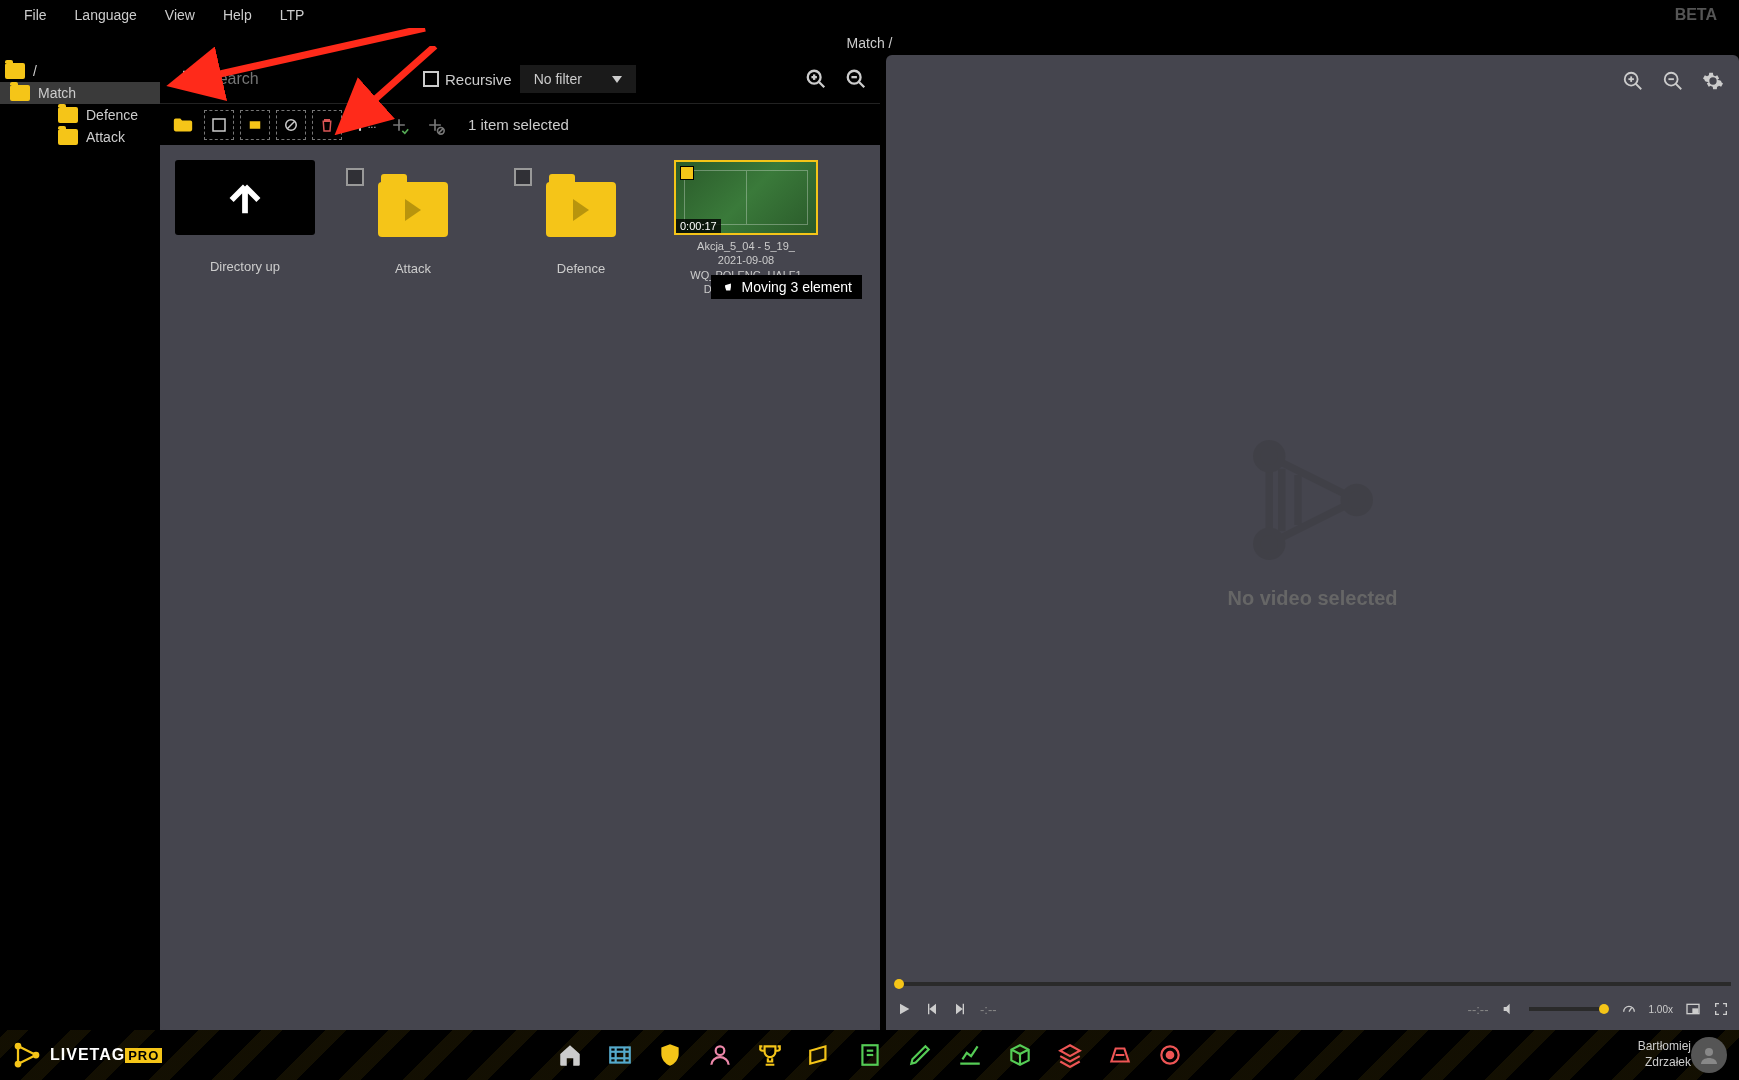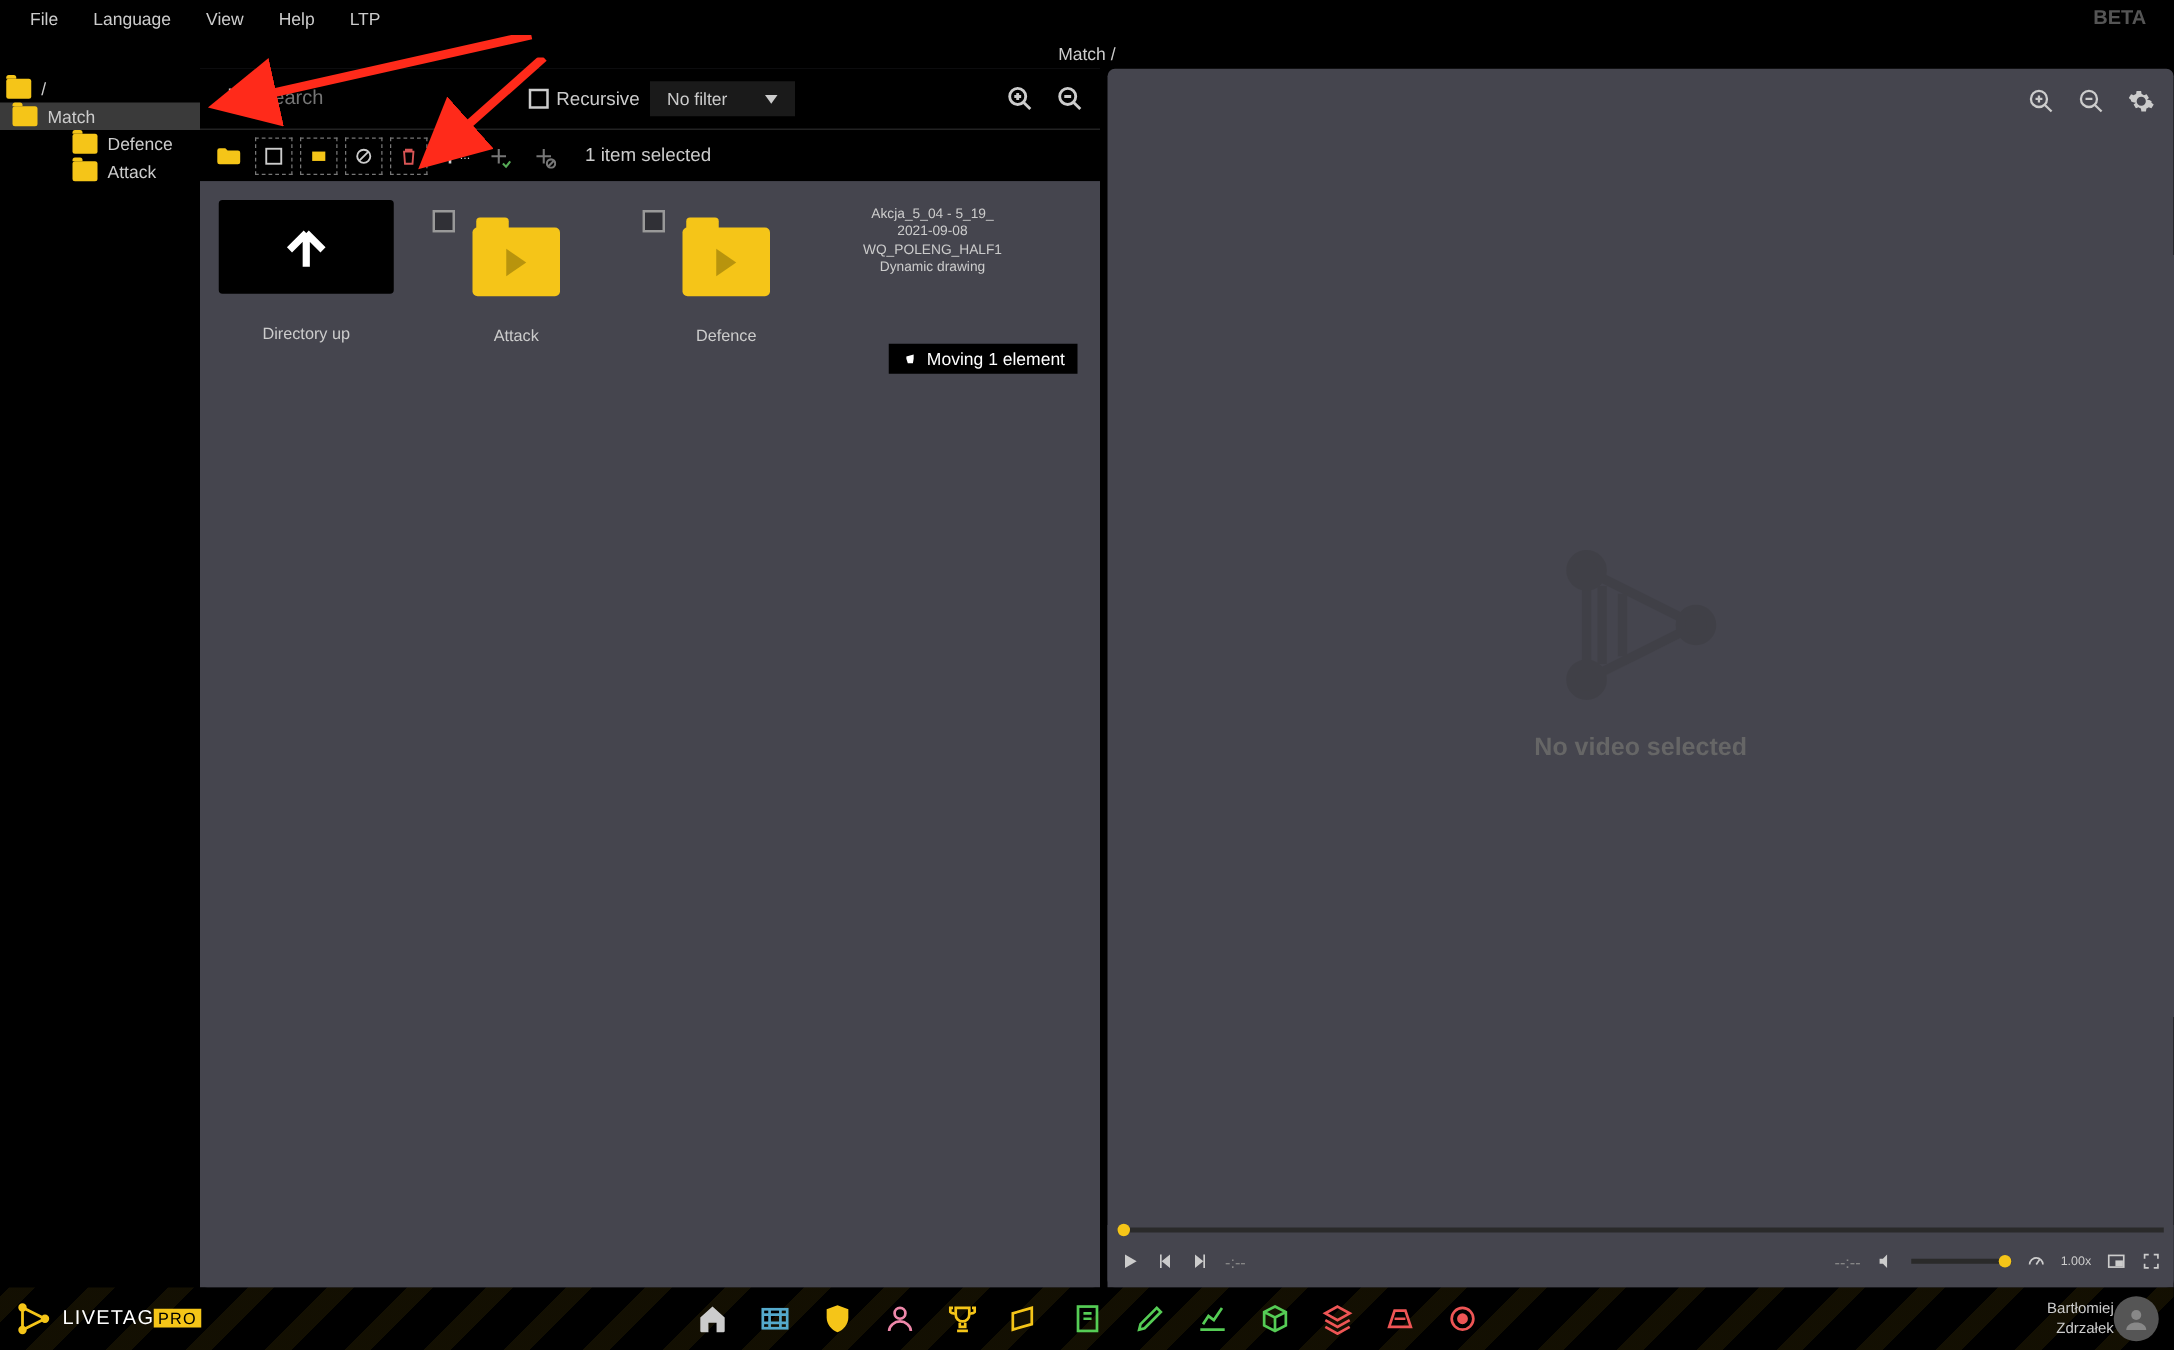--- a/index.html
+++ b/index.html
@@ -87,21 +87,21 @@
 .controls-row .spacer { flex: 1; }
 .vol-slider { width: 80px; height: 4px; background: #2a2a2a; position: relative; }
 .vol-slider::after { content: ''; position: absolute; right: 0; top: -3px; width: 10px; height: 10px; background: #f5c518; border-radius: 50%; }
 .speed-text { color: #ccc; font-size: 10px; }
 
 
 .bottom-bar { position: absolute; bottom: 0; left: 0; right: 0; height: 50px; background: #000; display: flex; align-items: center; padding: 0 12px; }
 .bottom-bar::before { content: ''; position: absolute; inset: 0; background: repeating-linear-gradient(-45deg, transparent 0 30px, rgba(245,197,24,0.08) 30px 45px); pointer-events: none; }
 .brand { display: flex; align-items: center; gap: 8px; z-index: 1; }
 .brand-logo { width: 30px; height: 30px; }
-.brand-text { color: #fff; font-weight: normal; font-size: 16px; letter-spacing: 1px; }
+.brand-text { color: #fff; font-weight: bold; font-size: 16px; letter-spacing: 1px; }
 .brand-text .pro { background: #f5c518; color: #000; padding: 0 3px; font-size: 13px; }
 .bottom-icons { position: absolute; left: 50%; transform: translateX(-50%); display: flex; gap: 24px; z-index: 1; }
 .bottom-icons .bicon { width: 26px; height: 26px; cursor: pointer; display: flex; align-items: center; justify-content: center; }
 .user-info { margin-left: auto; display: flex; align-items: center; z-index: 1; }
 .user-name { color: #ccc; font-size: 12px; text-align: right; line-height: 1.3; }
 .avatar { width: 36px; height: 36px; border-radius: 50%; background: #555; display: flex; align-items: center; justify-content: center; }
 
 
 .red-arrow { position: absolute; pointer-events: none; z-index: 100; }
 
@@ -263,33 +263,38 @@
 
       <div class="grid-cell">
         <div class="cell-checkbox"></div>
         <div class="folder-thumb">
             <div class="play-tri"></div>
           </div>
         <div class="cell-label">Defence</div>
       </div>
 
       <div class="grid-cell video-cell">
+        <div class="video-thumb">
+          <div class="field-lines"></div>
+          <div class="sel-chk"></div>
+          <div class="duration">0:00:17</div>
+        </div>
         <div class="video-label">
           <div>Akcja_5_04 - 5_19_</div>
           <div>2021-09-08</div>
           <div>WQ_POLENG_HALF1</div>
           <div>Dynamic drawing</div>
         </div>
       </div>
 
       <div class="moving-tooltip">
         <svg width="14" height="14" viewBox="0 0 24 24" fill="#fff">
             <path d="M8 4v8M11 3v9M14 4v8M17 6v6l-1 6H9l-2-6V9"></path>
           </svg>
-        <span>Moving 1 element</span>
+        <span>Moving 3 element</span>
       </div>
     </div>
   </div>
 
   <div class="video-panel">
     <div class="video-panel-top">
       <div class="icon-btn">
         <svg viewBox="0 0 24 24" fill="none" stroke="currentColor" stroke-width="2">
             <circle cx="10" cy="10" r="7"></circle>
             <line x1="15" y1="15" x2="21" y2="21"></line>

